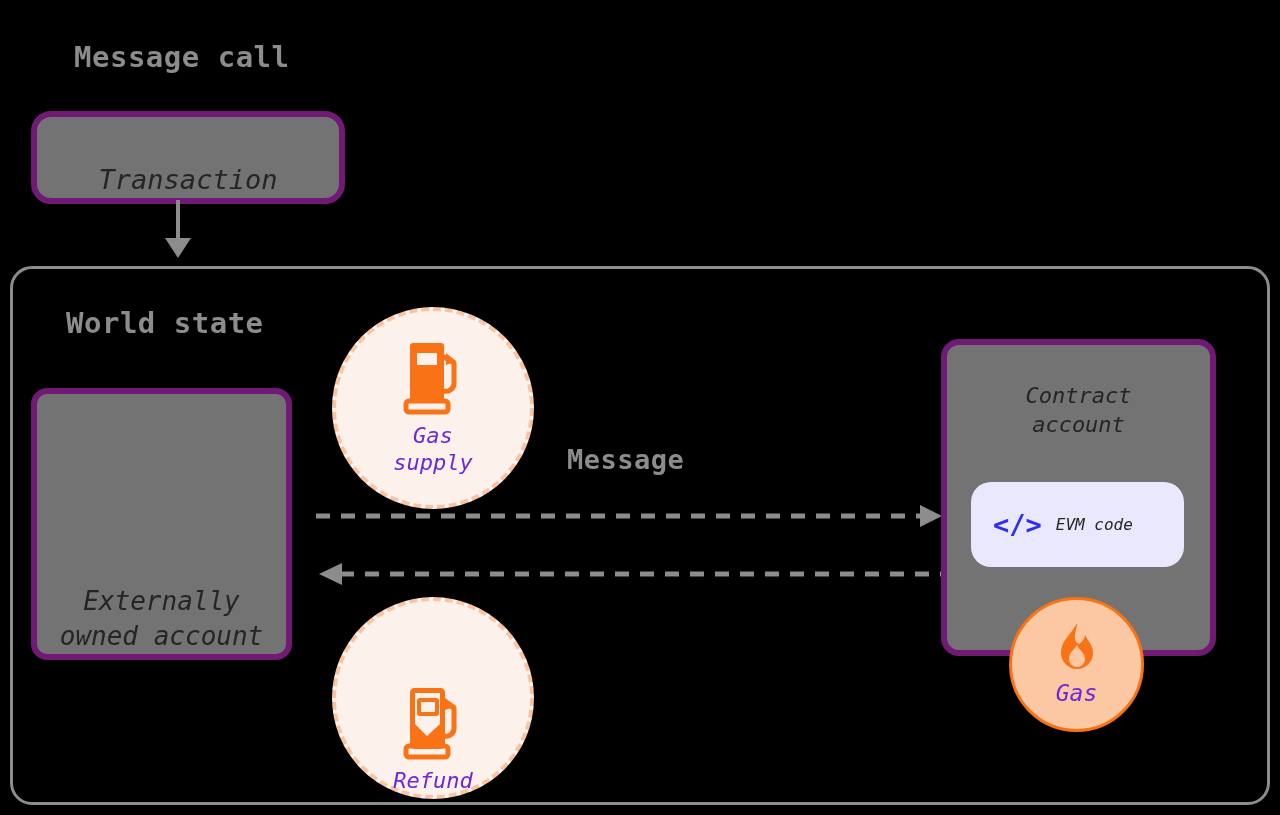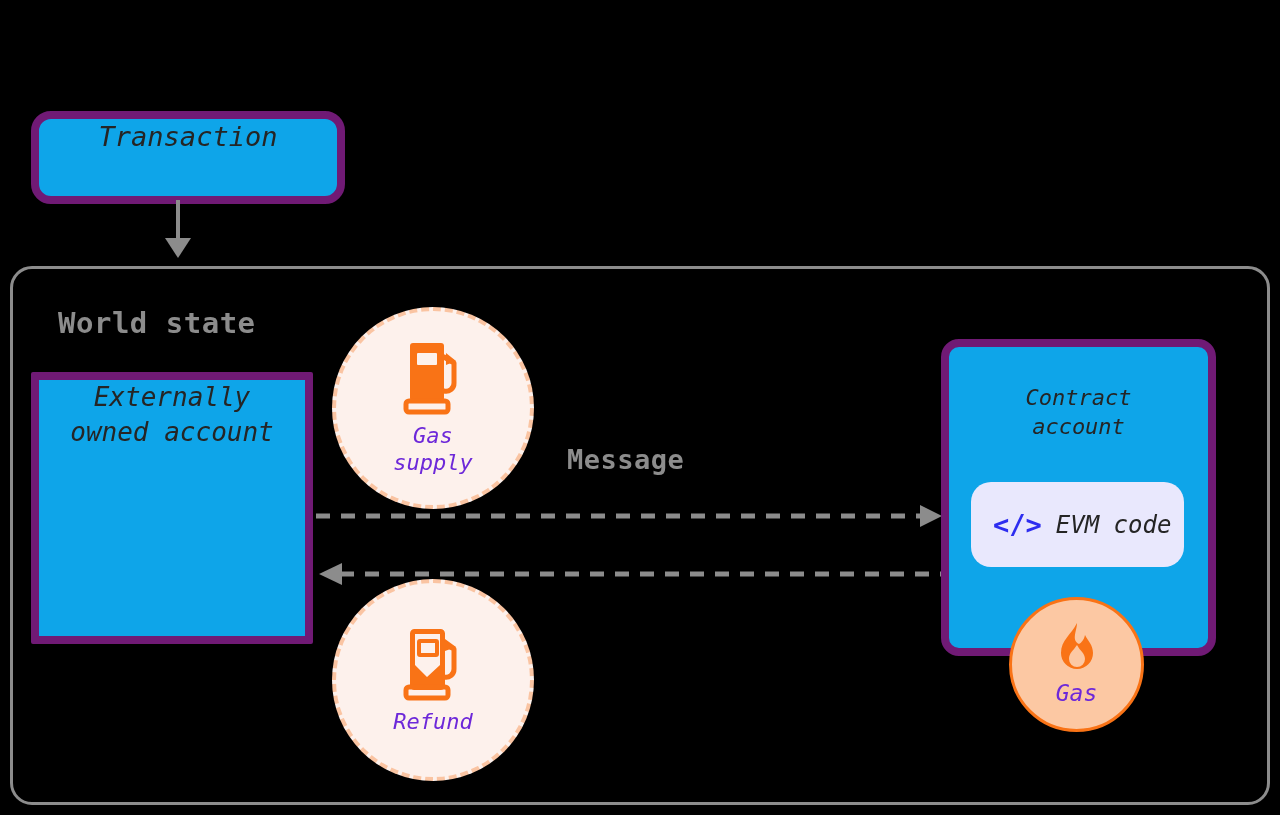--- a/index.html
+++ b/index.html
@@ -27,38 +27,38 @@
     color: #8c8c8c;
     white-space: nowrap;
     letter-spacing: 0.5px;
   }
   #caption-message-call {
     left: 74px;
     top: 40px;
     font-size: 29px;
   }
   #caption-world-state {
-    left: 58px;
+    left: 66px;
     top: 306px;
     font-size: 29px;
   }
   #label-message {
     left: 567px;
     top: 444px;
     font-size: 27px;
   }
 
   
   .lav-box {
-    background: #0ea5e9;
-    border: 8px solid #701a75;
+    background: #737373;
+    border: 6px solid #701a75;
     border-radius: 16px;
     box-sizing: border-box;
     display: flex;
-    align-items: flex-start;
+    align-items: flex-end;
     justify-content: center;
     text-align: center;
   }
   .lav-text {
     font-family: "DejaVu Sans Mono", "Liberation Mono", monospace;
     font-style: italic;
     color: #252525;
     line-height: 1.34;
     white-space: pre-line;
   }
@@ -67,24 +67,24 @@
     left: 31px;
     top: 111px;
     width: 314px;
     height: 93px;
     border-radius: 20px;
   }
   #box-transaction .lav-text { font-size: 27px; }
 
   #box-eoa {
     left: 31px;
-    top: 372px;
-    width: 282px;
+    top: 388px;
+    width: 261px;
     height: 272px;
-    border-radius: 2px;
+    border-radius: 16px;
   }
   #box-eoa .lav-text { font-size: 26px; }
 
   #box-contract {
     left: 941px;
     top: 339px;
     width: 275px;
     height: 317px;
     border-radius: 18px;
     display: block;
@@ -116,21 +116,21 @@
     font-family: "DejaVu Sans Mono", "Liberation Mono", monospace;
     font-weight: bold;
     font-size: 27px;
     line-height: 1;
     margin-right: 14px;
     flex: none;
   }
   #evm-pill .evm-label {
     font-family: "DejaVu Sans Mono", "Liberation Mono", monospace;
     font-style: italic;
-    font-size: 24px;
+    font-size: 16px;
     color: #252525;
     white-space: nowrap;
   }
 
   
   #world-state-box {
     left: 10px;
     top: 266px;
     width: 1260px;
     height: 539px;
@@ -152,23 +152,24 @@
     justify-content: center;
   }
   #circle-gas-supply {
     left: 332px;
     top: 307px;
     width: 202px;
     height: 202px;
   }
   #circle-refund {
     left: 332px;
-    top: 579px;
+    top: 597px;
     width: 202px;
     height: 202px;
+    justify-content: flex-end;
   }
   .circle-label {
     font-family: "DejaVu Sans Mono", "Liberation Mono", monospace;
     font-style: italic;
     font-size: 22px;
     color: #6d28d9;
     text-align: center;
     line-height: 1.22;
     white-space: pre-line;
     margin-top: 6px;
@@ -196,20 +197,21 @@
   .arrow-svg { position: absolute; overflow: visible; }
 
   
   svg { display: block; }
 </style>
 </head>
 <body>
 
 <div id="stage">
 
+  <div class="abs caption" id="caption-message-call">Message call</div>
 
   <div class="abs lav-box" id="box-transaction">
     <span class="lav-text">Transaction</span>
   </div>
 
   <svg class="arrow-svg" id="arrow-transaction-down" style="left:150px; top:200px;" width="60" height="62">
     <line x1="28" y1="0" x2="28" y2="40" stroke="#8c8c8c" stroke-width="4"></line>
     <polygon points="15,38 41,38 28,58" fill="#8c8c8c"></polygon>
   </svg>
 

